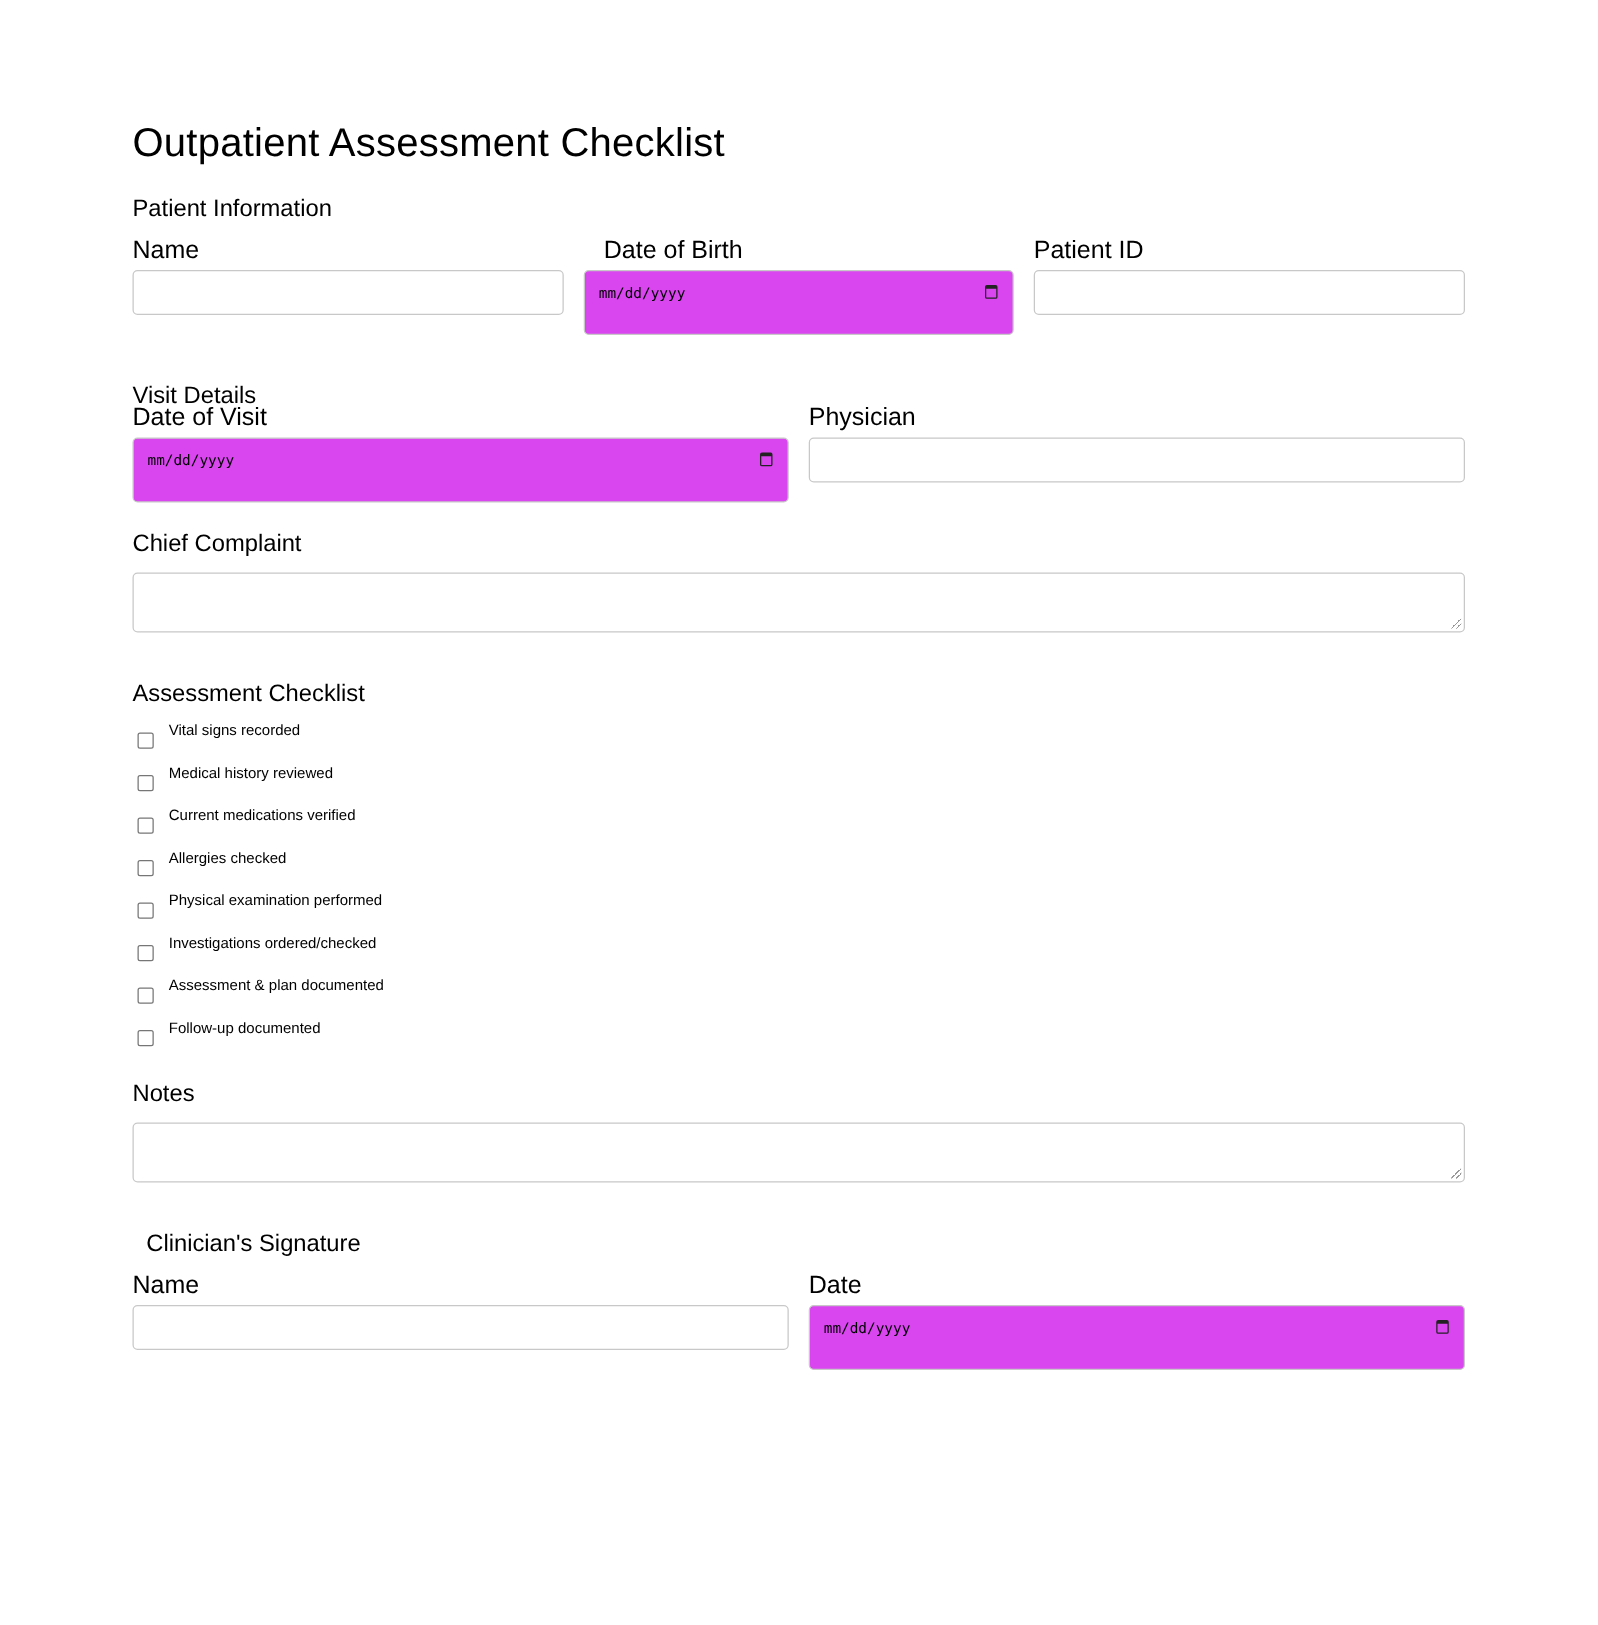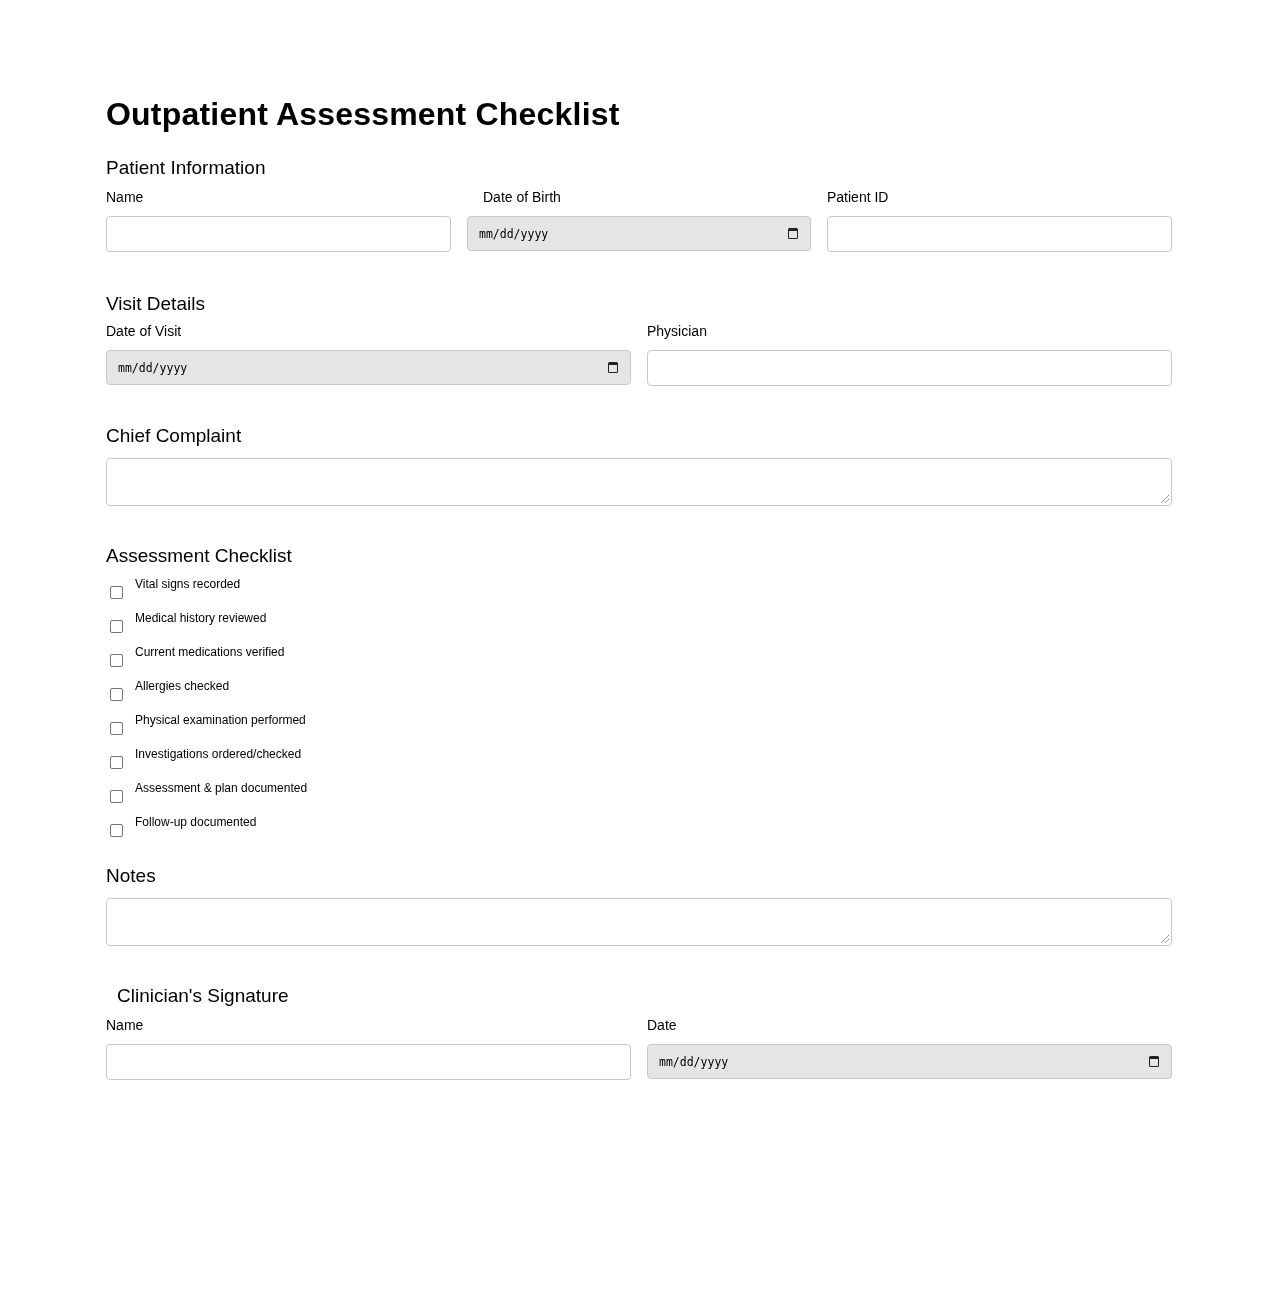--- a/index.html
+++ b/index.html
@@ -1,22 +1,22 @@
 <!DOCTYPE html>
 <html><head>
 <meta charset="utf-8">
 <style>
   html, body { margin: 0; padding: 0; background: #ffffff; }
   body { width: 1278px; height: 1300px; font-family: "Liberation Sans", sans-serif; color: #000; position: relative; }
   .container { position: absolute; left: 106px; top: 0; width: 1066px; }
-  h1 { position: absolute; top: 96px; left: 0; margin: 0; font-size: 32px; font-weight: bold; white-space: nowrap; letter-spacing: 0.2px; }
+  h1 { position: absolute; top: 96px; left: 0; margin: 0; font-size: 32px; font-weight: normal; white-space: nowrap; letter-spacing: 0.2px; }
   .section-title { position: absolute; left: 0; margin: 0; font-size: 19px; font-weight: normal; white-space: nowrap; }
-  .field-label { position: absolute; font-size: 14px; white-space: nowrap; }
+  .field-label { position: absolute; font-size: 20px; white-space: nowrap; }
   .input { position: absolute; box-sizing: border-box; height: 36px; border: 1px solid #c8c8c8; border-radius: 4px; background: #fff; }
-  .date-input { position: absolute; box-sizing: border-box; height: 35px; border: 1px solid #c8c8c8; border-radius: 4px; background: #e5e5e5; }
+  .date-input { position: absolute; box-sizing: border-box; height: 52px; border: 1px solid #c8c8c8; border-radius: 4px; background: #d946ef; }
   .date-text { position: absolute; left: 11px; top: 10px; font-family: "DejaVu Sans Mono", monospace; font-size: 11.5px; color: #000; }
   .cal-icon { position: absolute; right: 12px; top: 11px; width: 10px; height: 11px; box-sizing: border-box; border: 1.5px solid #222; border-top-width: 3px; border-radius: 1.5px; }
   .textarea { position: absolute; box-sizing: border-box; height: 48px; border: 1px solid #c8c8c8; border-radius: 4px; background: #fff; }
   .resize { position: absolute; right: 2px; bottom: 2px; width: 8px; height: 8px;
     background: linear-gradient(135deg, transparent 0 45%, #999 45% 52%, transparent 52% 70%, #999 70% 77%, transparent 77%); }
   .check-row { position: absolute; left: 0; height: 20px; }
   .checkbox { position: absolute; left: 4px; top: 9px; width: 13px; height: 13px; box-sizing: border-box; border: 1px solid #767676; border-radius: 2px; background: #fff; }
   .check-label { position: absolute; left: 29px; top: 0; font-size: 12px; white-space: nowrap; }
 </style>
 </head>
@@ -33,21 +33,21 @@
 
   <div class="field-label" style="left:377px; top:189px;">Date of Birth</div>
   <div class="date-input" style="left:361px; top:216px; width:344px;">
     <span class="date-text">mm/dd/yyyy</span>
     <span class="cal-icon"></span>
   </div>
 
   <div class="field-label" style="left:721px; top:189px;">Patient ID</div>
   <div class="input" style="left:721px; top:216px; width:345px;"></div>
 
-  <div class="section-title" style="top:293px;">Visit Details</div>
+  <div class="section-title" style="top:306px;">Visit Details</div>
 
   <div class="field-label" style="left:0; top:323px;">Date of Visit</div>
   <div class="date-input" style="left:0; top:350px; width:525px;">
     <span class="date-text">mm/dd/yyyy</span>
     <span class="cal-icon"></span>
   </div>
 
   <div class="field-label" style="left:541px; top:323px;">Physician</div>
   <div class="input" style="left:541px; top:350px; width:525px;"></div>
 

